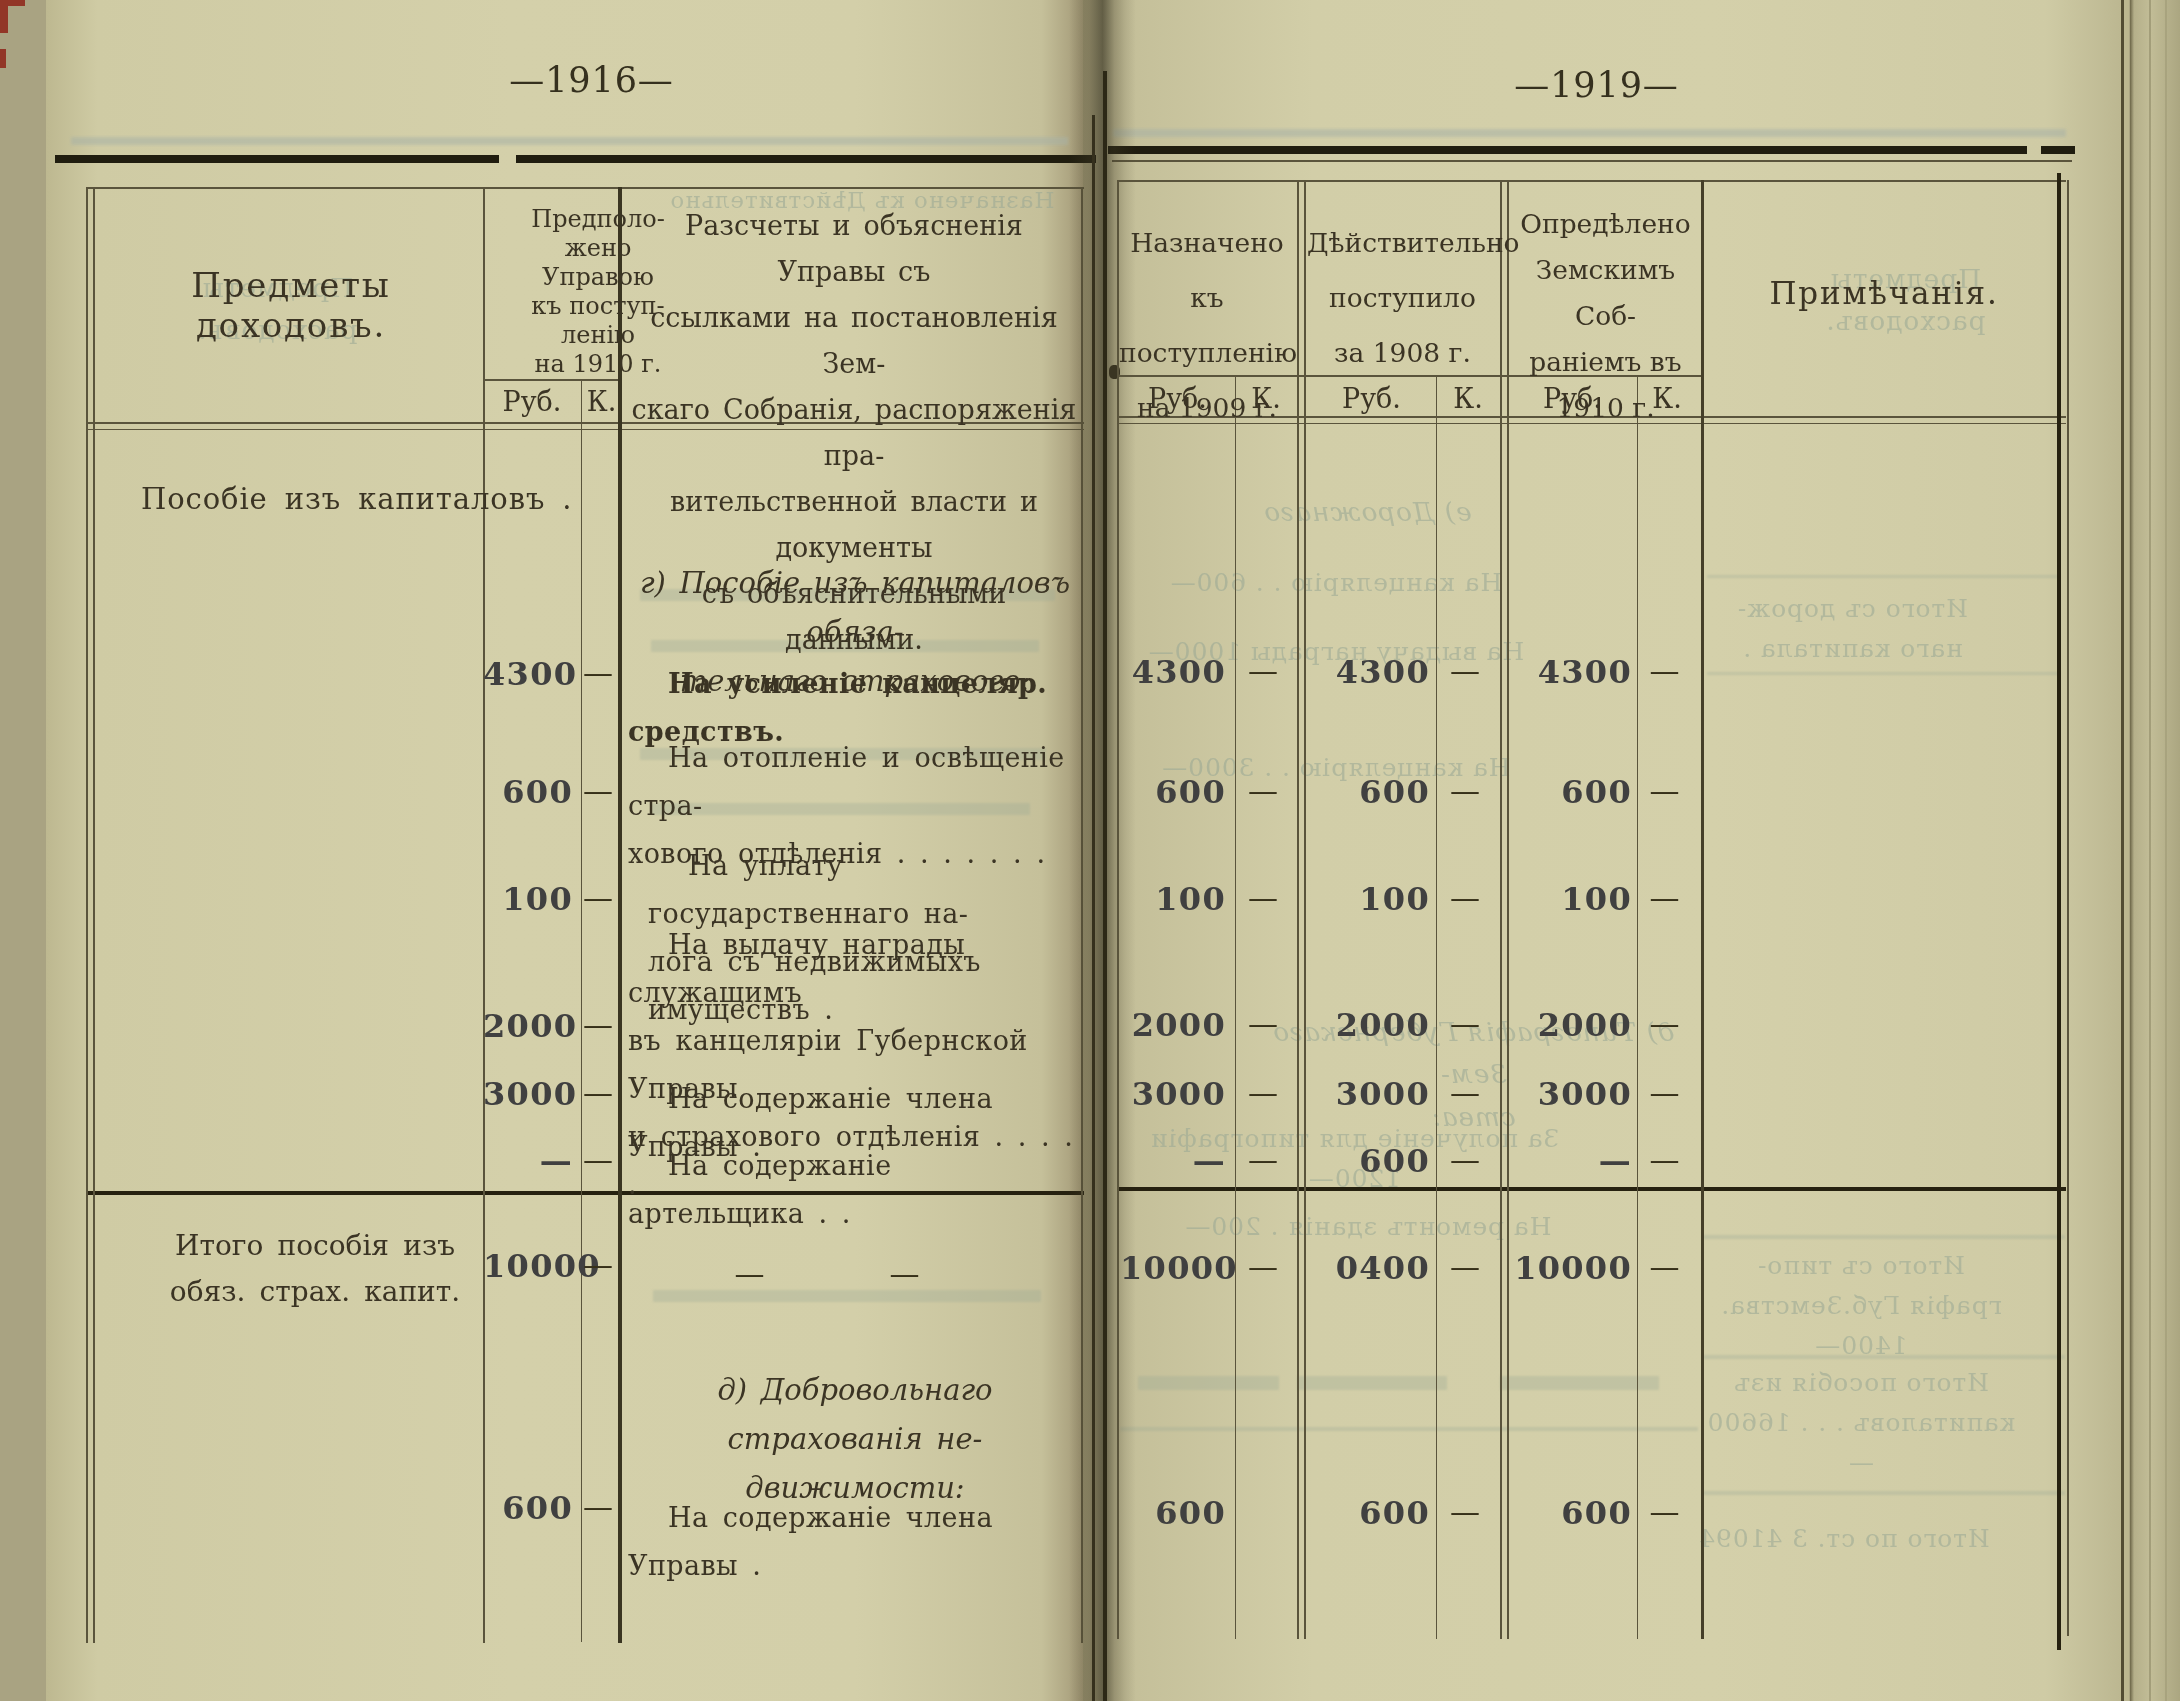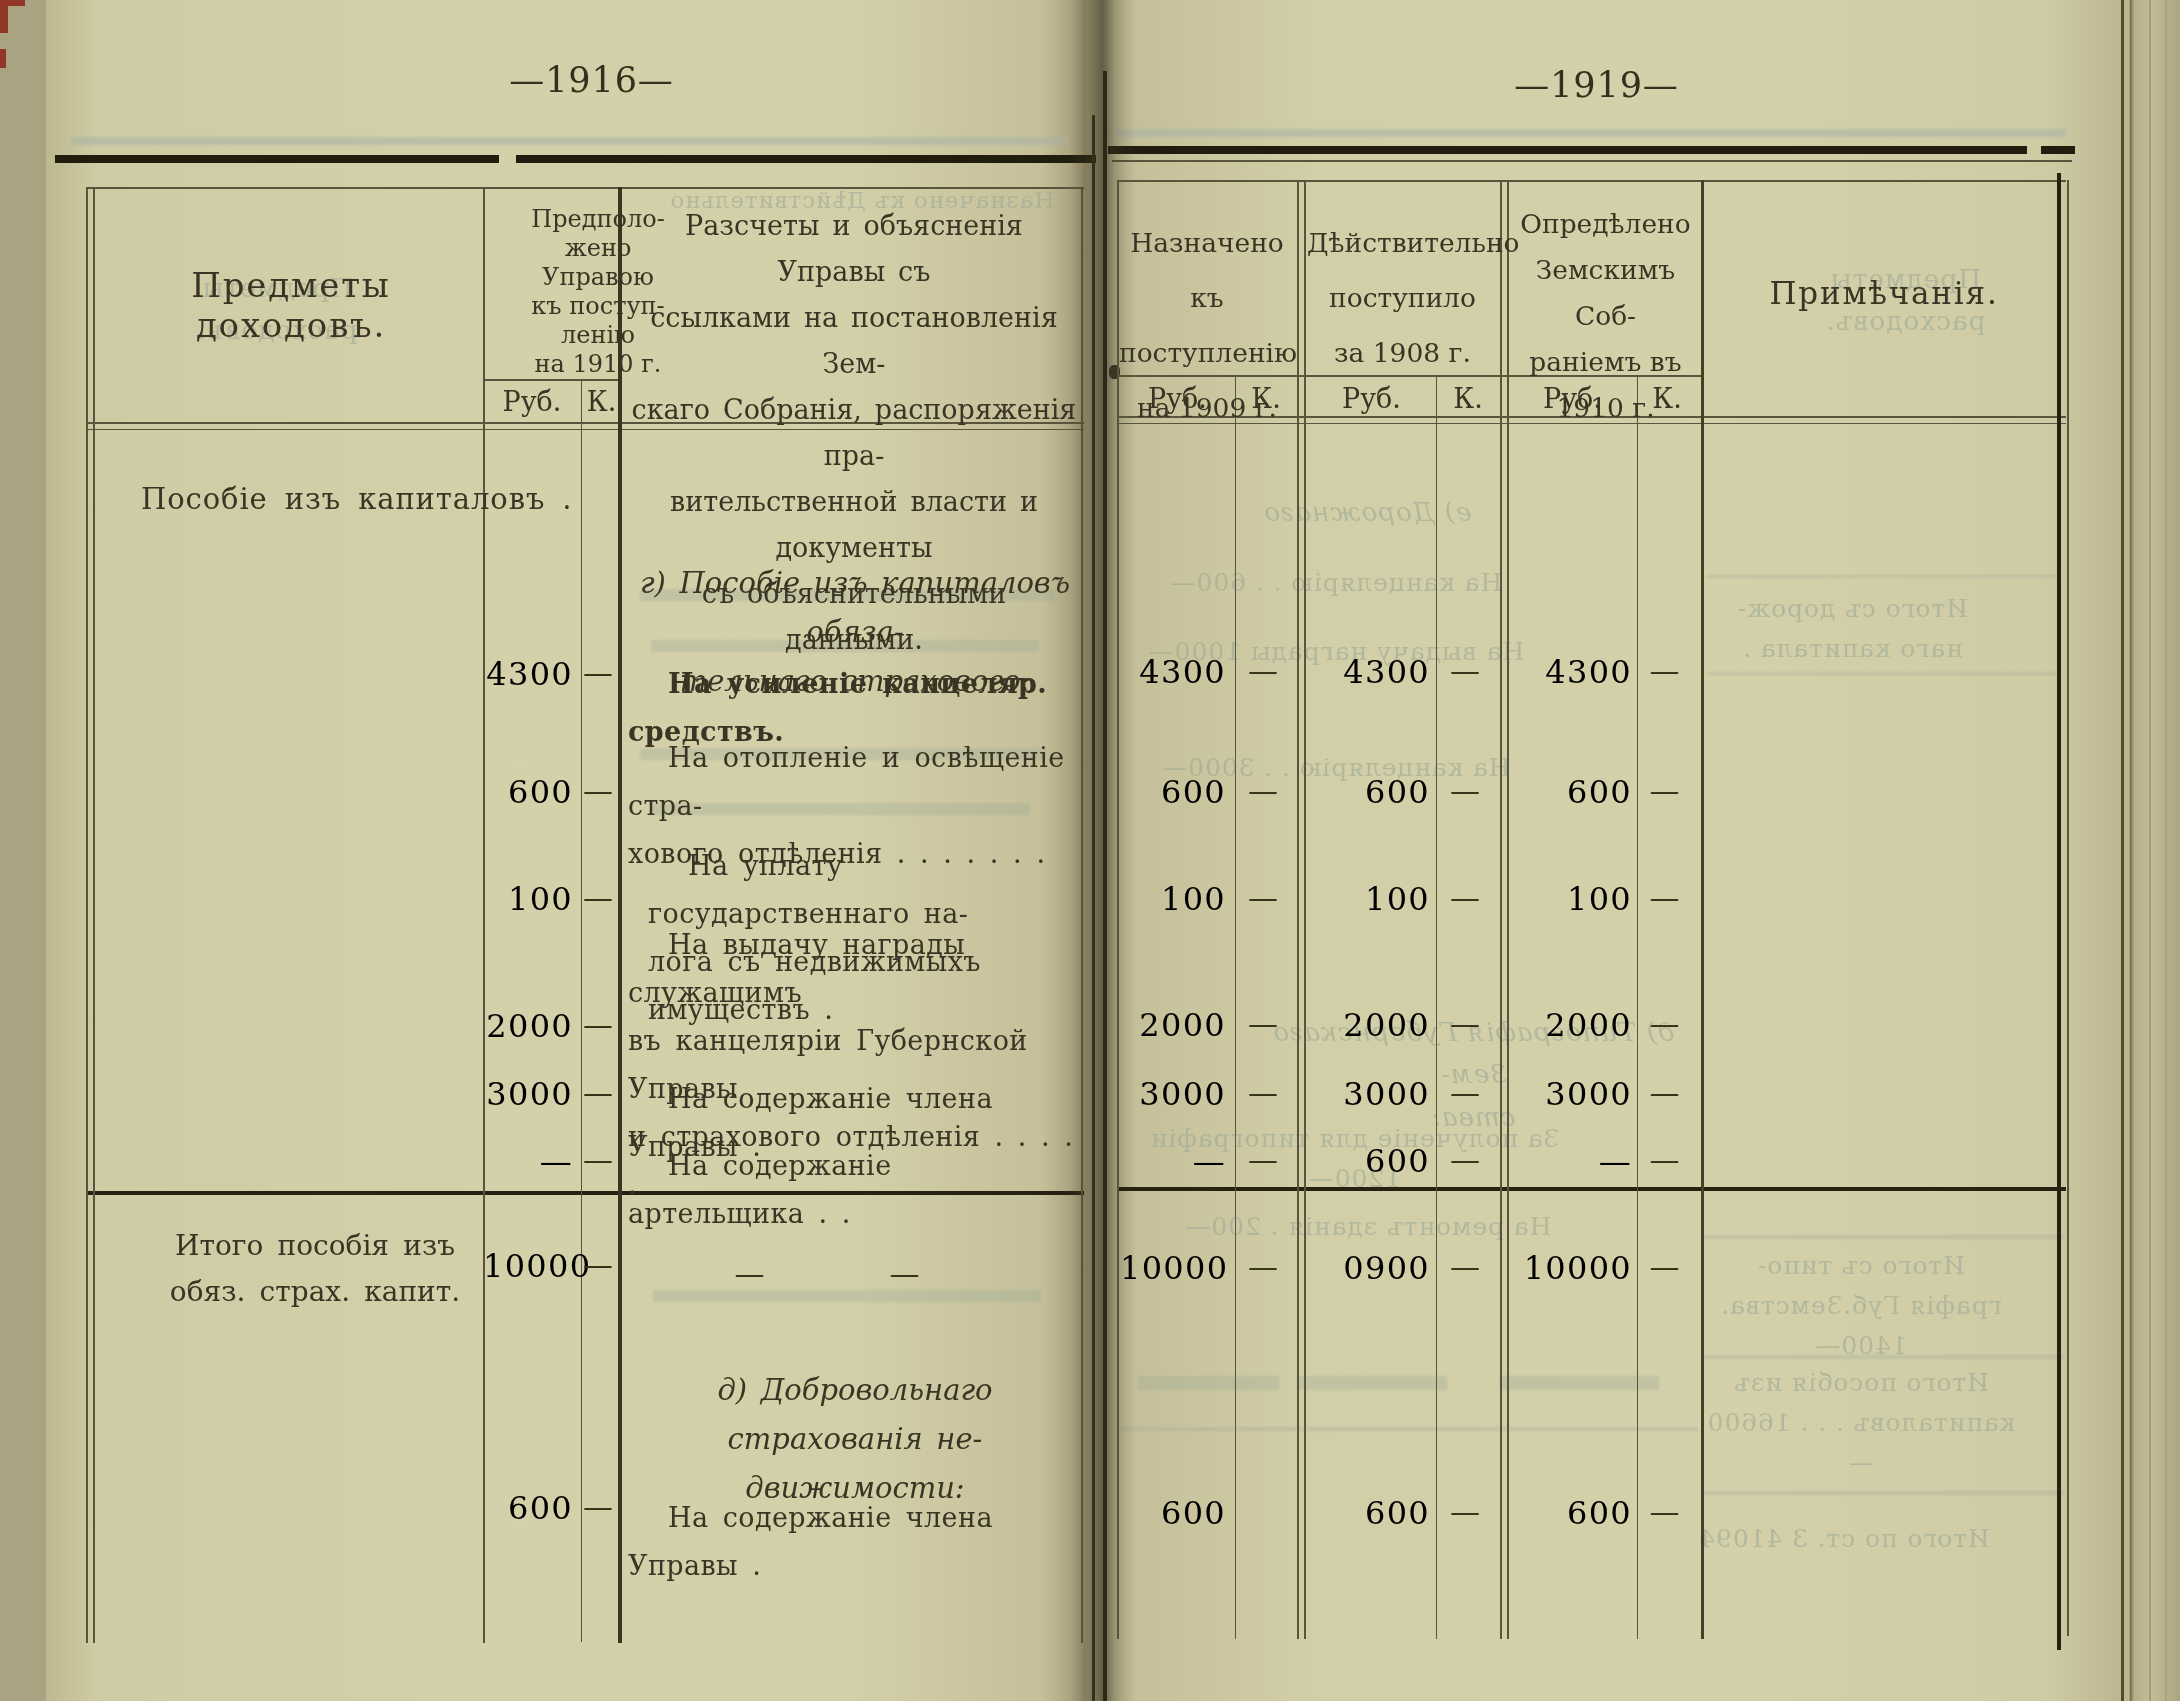--- a/index.html
+++ b/index.html
@@ -8,21 +8,21 @@
   .abs{position:absolute;}
   .page{position:absolute;top:0;height:1702px;}
   .page-left{left:46px;width:1037px;
     background:linear-gradient(90deg,#bdb890 0%,#cfcba4 5%,#d4d0aa 45%,#d3cfa9 78%,#c5c09a 96%,#a29876 100%);}
   .page-right{left:1083px;width:1046px;
     background:linear-gradient(90deg,#97906e 0%,#c4bf99 4%,#d2cea8 22%,#d4d0aa 60%,#cfcba5 92%,#bab58f 100%);}
   .edge-strip{position:absolute;top:0;left:2130px;width:51px;height:1702px;
     background:linear-gradient(90deg,#6b6547 0,#b5b08a 8%,#c2bd97 40%,#aaa580 100%);}
   .t{position:absolute;white-space:pre-line;}
   .c{text-align:center;}
-  .num{position:absolute;font-size:32px;letter-spacing:1.3px;color:#000000;text-align:right;}
+  .num{position:absolute;font-size:32px;letter-spacing:1.3px;color:#404040;text-align:right;font-weight:bold;}
   .kop{position:absolute;font-size:30px;color:#363019;text-align:center;}
   .vl{position:absolute;background:#5a543c;}
   .hl{position:absolute;background:#5a543c;}
   .heavy{background:#262110;}
   .band{position:absolute;background:#201d0f;}
   .softband{position:absolute;background:#a8b2a6;opacity:.55;filter:blur(1.8px);}
   .it{font-style:italic;}
   .desc{font-size:27px;line-height:48px;word-spacing:5.3px;letter-spacing:0.4px;}
   .bleed{position:absolute;color:#98a794;opacity:.55;filter:blur(0.7px);
          transform:scaleX(-1);letter-spacing:0.9px;line-height:1.6;text-align:center;white-space:pre-line;}
@@ -241,21 +241,21 @@
 
   <div class="num" style="left:1120px;top:1142px;width:106px;">—</div>
   <div class="kop" style="left:1233px;top:1142px;width:60px;">—</div>
   <div class="num" style="left:1315px;top:1142px;width:115px;">600</div>
   <div class="kop" style="left:1436px;top:1142px;width:58px;">—</div>
   <div class="num" style="left:1512px;top:1142px;width:120px;">—</div>
   <div class="kop" style="left:1637px;top:1142px;width:55px;">—</div>
 
   <div class="num" style="left:1120px;top:1249px;width:106px;">10000</div>
   <div class="kop" style="left:1233px;top:1249px;width:60px;">—</div>
-  <div class="num" style="left:1315px;top:1249px;width:115px;">0900</div>
+  <div class="num" style="left:1315px;top:1249px;width:115px;">0400</div>
   <div class="kop" style="left:1436px;top:1249px;width:58px;">—</div>
   <div class="num" style="left:1512px;top:1249px;width:120px;">10000</div>
   <div class="kop" style="left:1637px;top:1249px;width:55px;">—</div>
 
   <div class="num" style="left:1120px;top:1494px;width:106px;">600</div>
   <div class="kop" style="left:1233px;top:1494px;width:60px;"></div>
   <div class="num" style="left:1315px;top:1494px;width:115px;">600</div>
   <div class="kop" style="left:1436px;top:1494px;width:58px;">—</div>
   <div class="num" style="left:1512px;top:1494px;width:120px;">600</div>
   <div class="kop" style="left:1637px;top:1494px;width:55px;">—</div>

